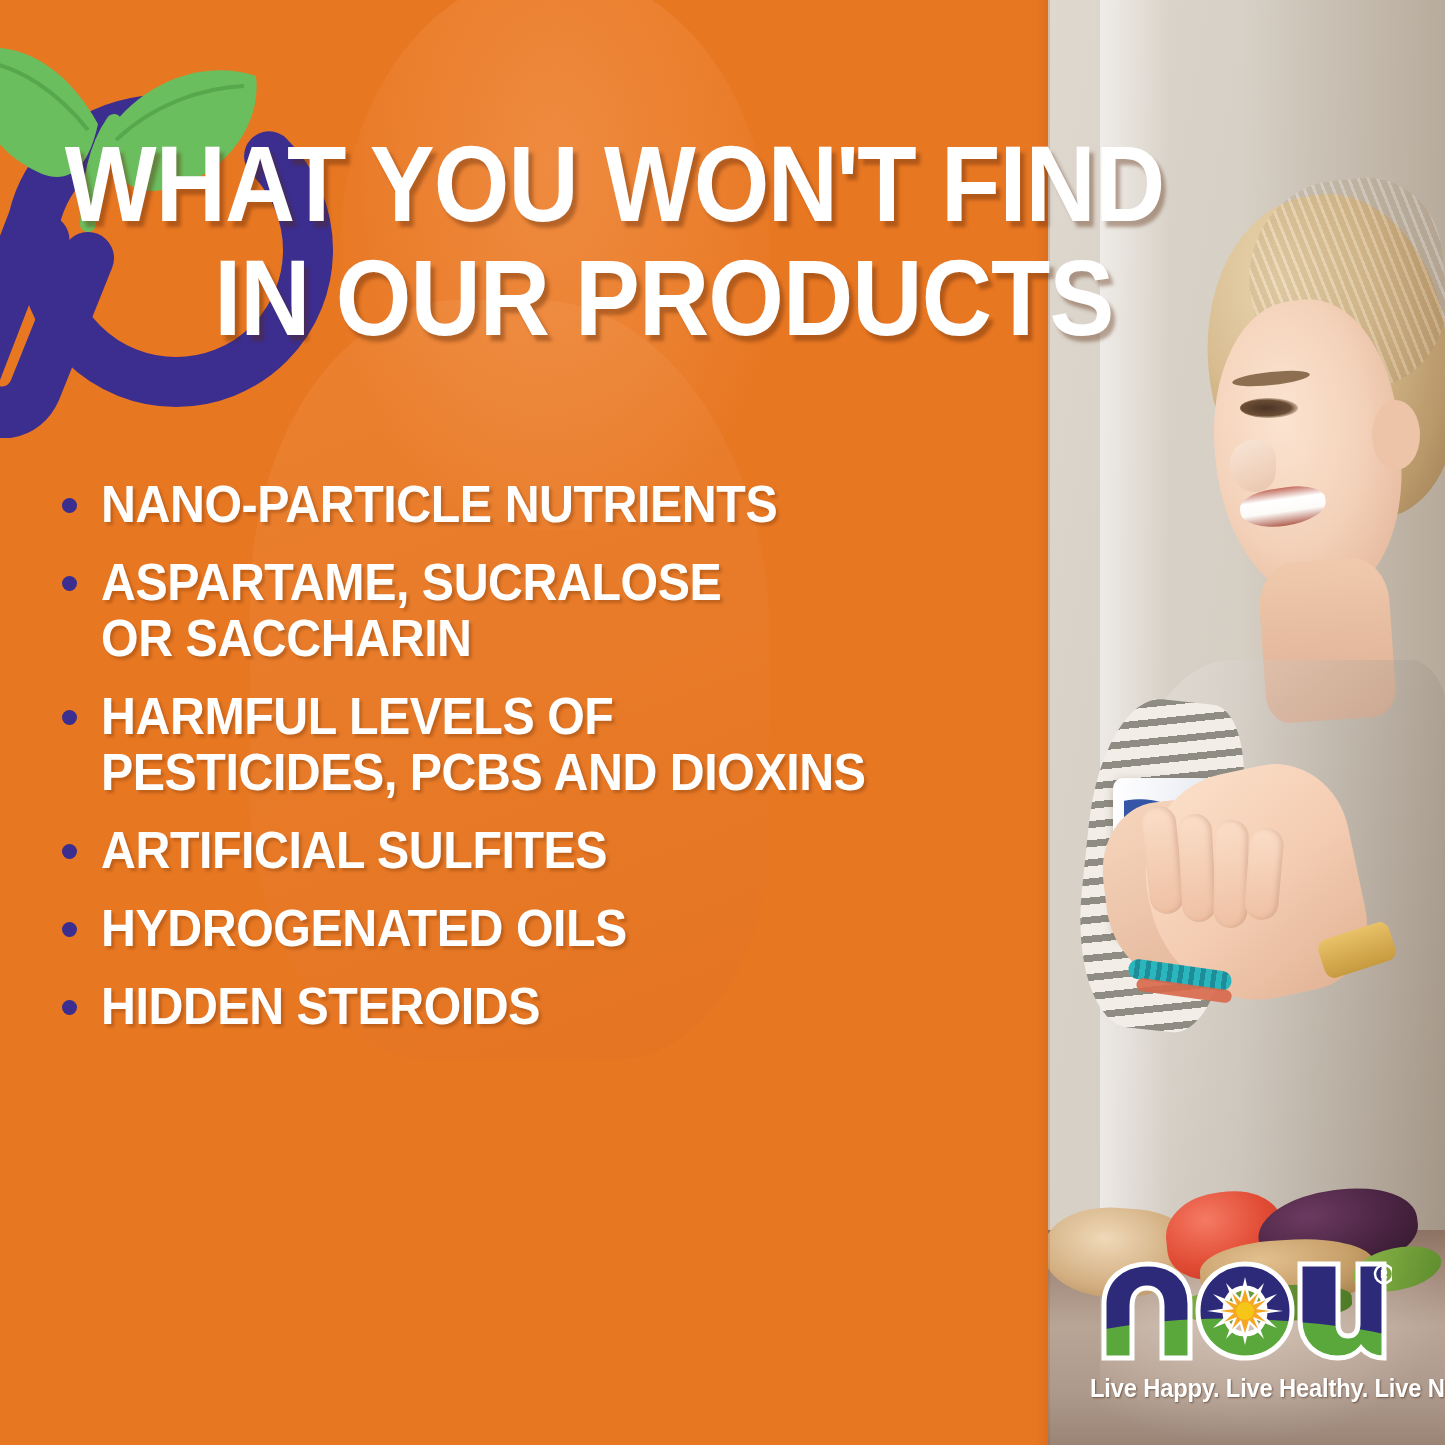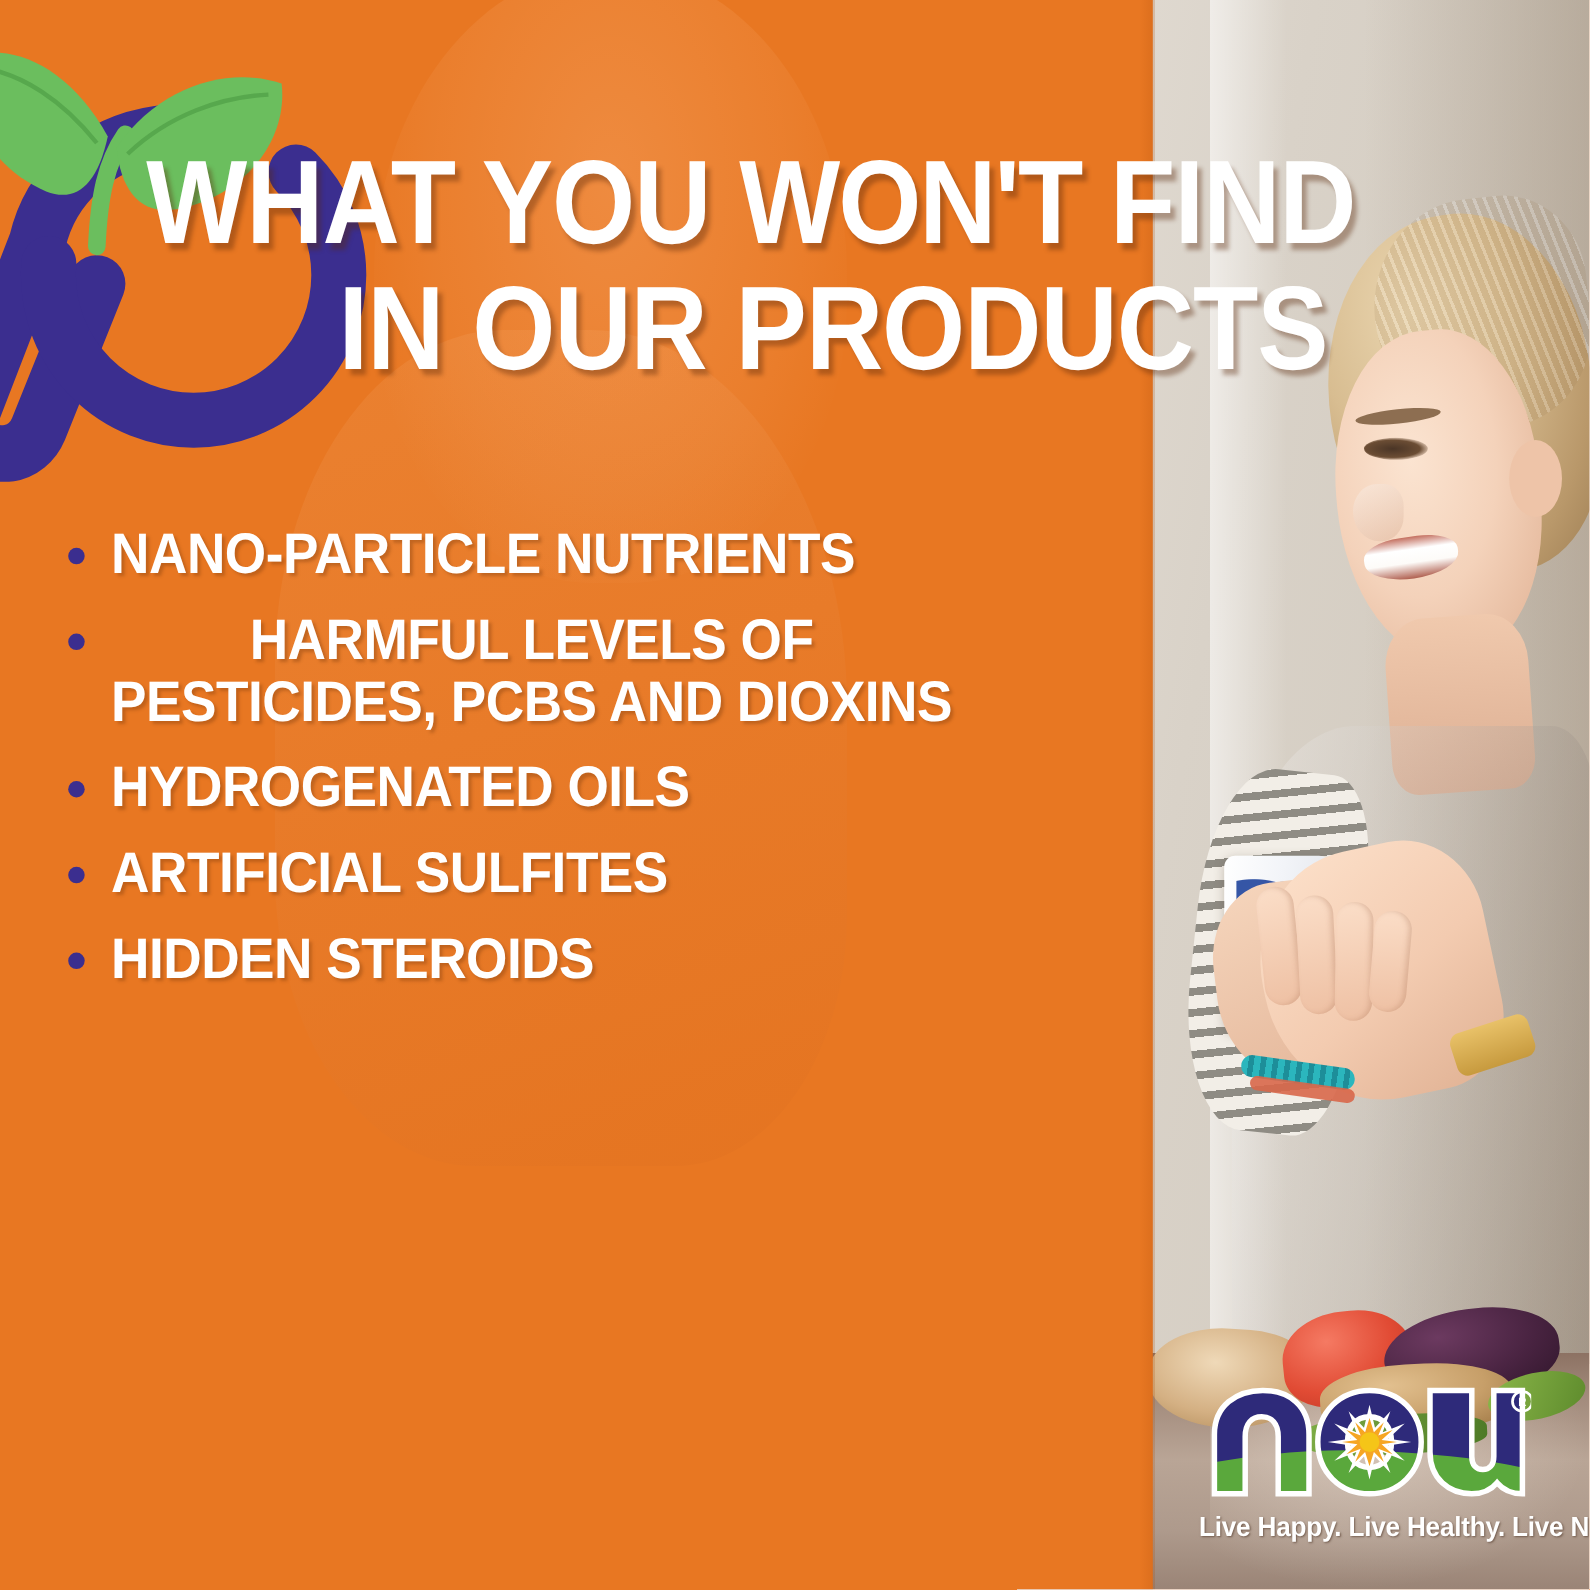--- a/index.html
+++ b/index.html
@@ -10,21 +10,20 @@
   body {
     font-family: "Liberation Sans", sans-serif;
   }
 
   #poster {
     position: relative;
     width: 1445px;
     height: 1445px;
     overflow: hidden;
     background: #e8e3dd;
-    text-align: center;
   }
 
   
   .photo-layer {
     position: absolute;
     inset: 0;
     overflow: hidden;
   }
   
   .wall {
@@ -477,30 +476,35 @@
     <div class="hl-line hl-line-2">IN OUR PRODUCTS</div>
   </div>
 
   <div class="bullets">
     <div class="bullet-row">
       <span class="bullet-dot"></span>
       <span class="bullet-text">NANO-PARTICLE NUTRIENTS</span>
     </div>
     <div class="bullet-row">
       <span class="bullet-dot"></span>
+      <span class="bullet-text">ASPARTAME, SUCRALOSE
+OR SACCHARIN</span>
+    </div>
+    <div class="bullet-row">
+      <span class="bullet-dot"></span>
       <span class="bullet-text">HARMFUL LEVELS OF
 PESTICIDES, PCBS AND DIOXINS</span>
     </div>
     <div class="bullet-row">
       <span class="bullet-dot"></span>
-      <span class="bullet-text">HYDROGENATED OILS</span>
+      <span class="bullet-text">ARTIFICIAL SULFITES</span>
     </div>
     <div class="bullet-row">
       <span class="bullet-dot"></span>
-      <span class="bullet-text">ARTIFICIAL SULFITES</span>
+      <span class="bullet-text">HYDROGENATED OILS</span>
     </div>
     <div class="bullet-row">
       <span class="bullet-dot"></span>
       <span class="bullet-text">HIDDEN STEROIDS</span>
     </div>
   </div>
 
   <div class="now-logo">
     <svg class="now-mark" viewBox="0 0 302 112">
       <defs>

